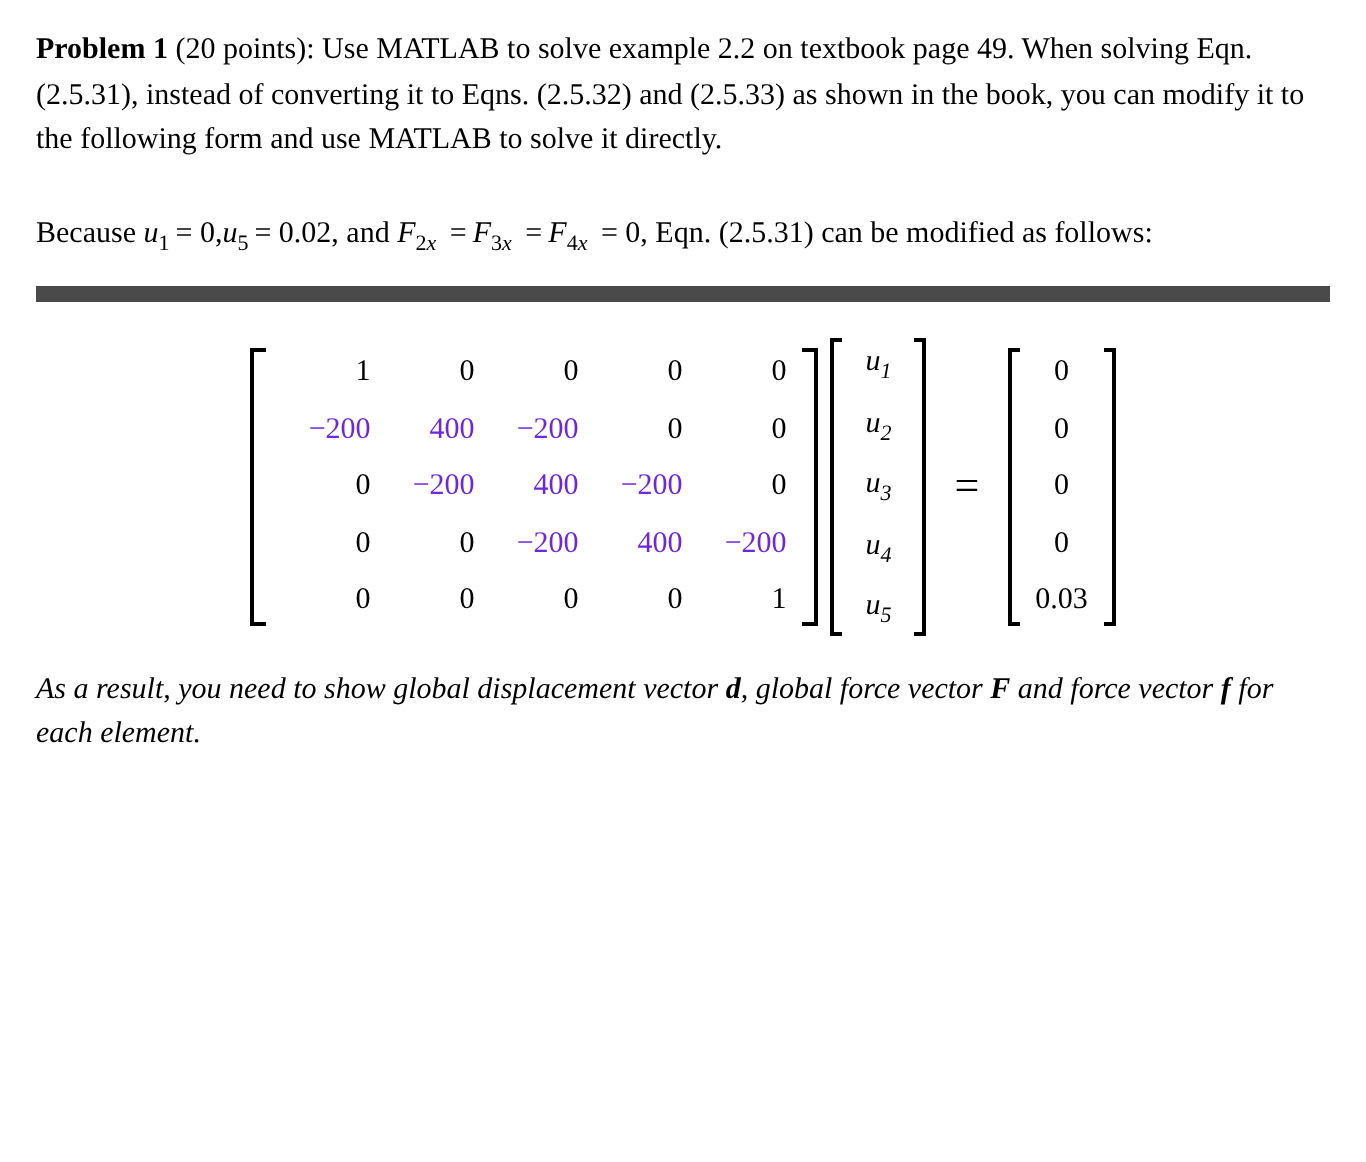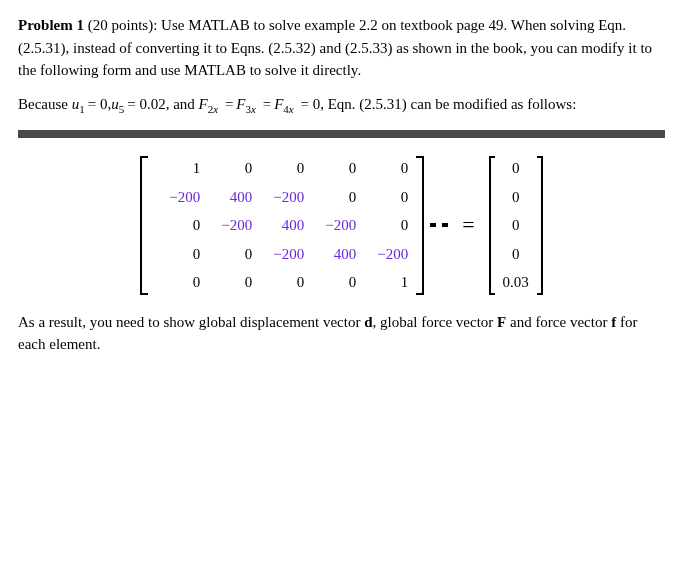--- a/index.html
+++ b/index.html
@@ -8,21 +8,21 @@
       min-height: 581px;
       background: #ffffff;
       font-family: "Times New Roman", Times, serif;
       font-size: 15px;
       color: #000000;
       padding: 14px 18px;
     }
 
     .problem-text {
       line-height: 1.5;
-      margin-bottom: 10px;
+      margin-bottom: 23px;
     }
 
     .problem-text b {
       font-weight: bold;
     }
 
     .because-line {
       line-height: 1.6;
       margin-bottom: 8px;
     }
@@ -90,20 +90,21 @@
 
     .result-vector .cell {
       padding: 1px 4px;
       font-size: 15px;
       line-height: 1.5;
     }
 
     .as-result-text {
       line-height: 1.5;
       margin-top: 4px;
+      font-style: italic;
     }
 
     
     sub { font-size: 11px; }
 
     .italic { font-style: italic; }
 
     
     .mat-bracket-wrap {
       display: flex;
@@ -195,20 +196,27 @@
         <span class="cell">0</span>
         <span class="cell">0</span>
         <span class="cell">0</span>
         <span class="cell">1</span>
       </div>
       <div class="mat-right-bracket"></div>
     </div>
 
     <div class="mat-bracket-wrap">
       <div class="vec-left-bracket"></div>
+      <div class="vector-grid">
+        <span class="cell italic"><i>u</i><sub>1</sub></span>
+        <span class="cell italic"><i>u</i><sub>2</sub></span>
+        <span class="cell italic"><i>u</i><sub>3</sub></span>
+        <span class="cell italic"><i>u</i><sub>4</sub></span>
+        <span class="cell italic"><i>u</i><sub>5</sub></span>
+      </div>
       <div class="vec-right-bracket"></div>
     </div>
 
     <span class="equals-sign">=</span>
 
     <div class="mat-bracket-wrap">
       <div class="vec-left-bracket"></div>
       <div class="result-vector">
         <span class="cell">0</span>
         <span class="cell">0</span>

